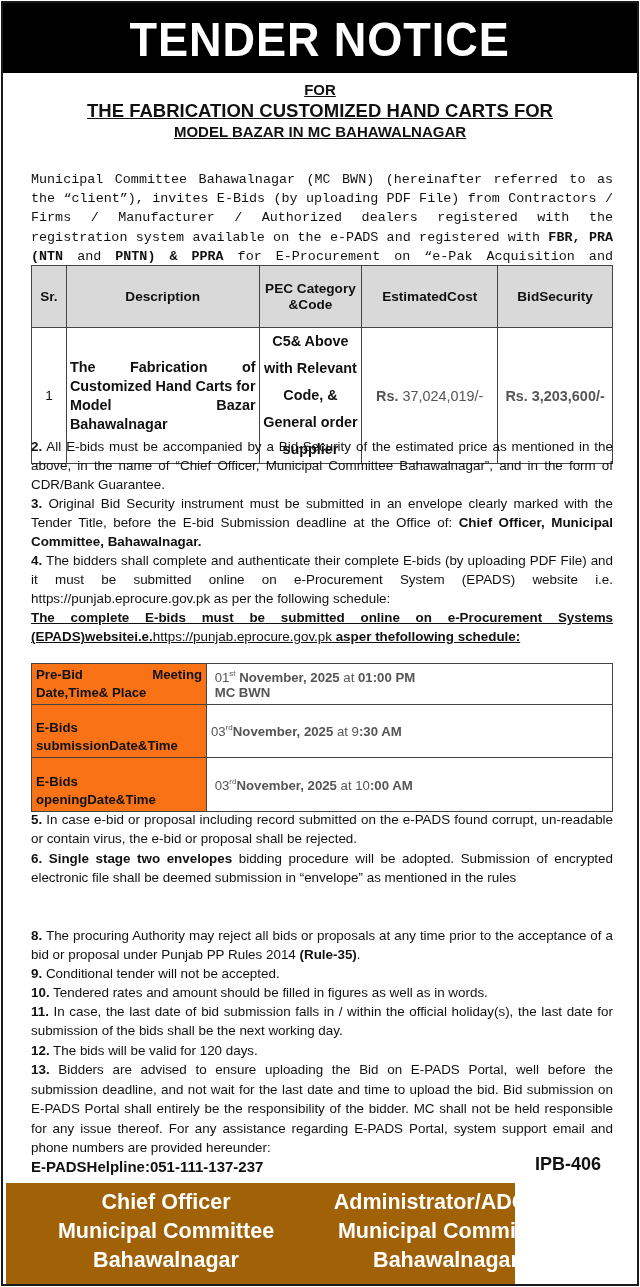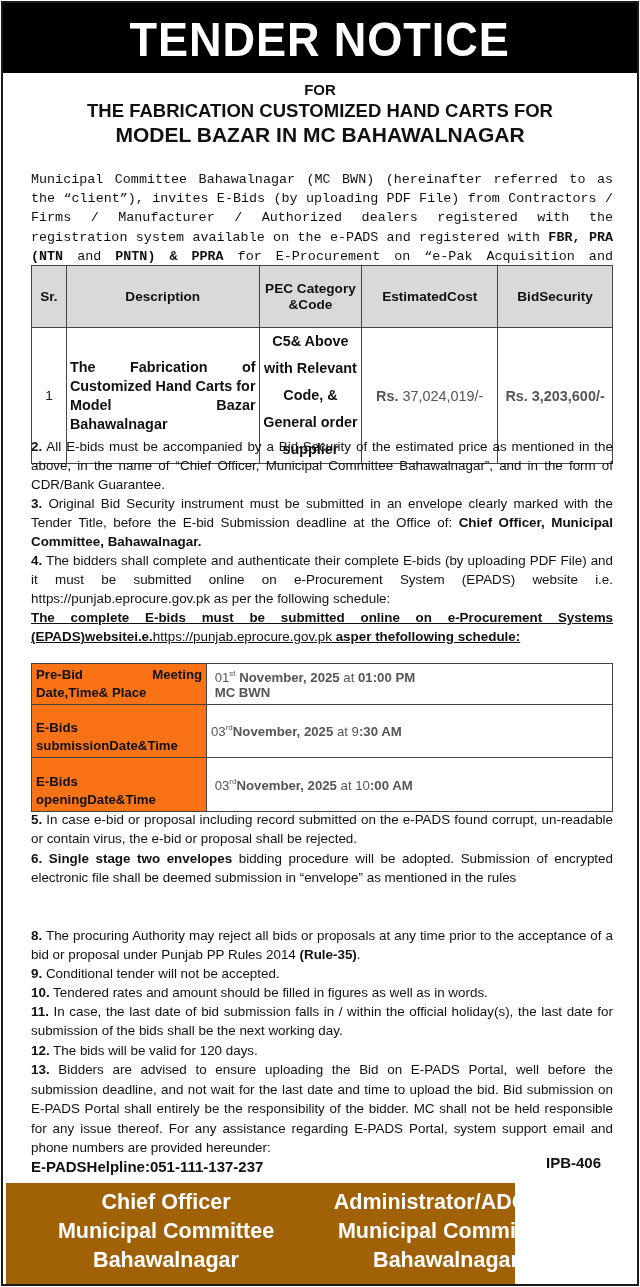--- a/index.html
+++ b/index.html
@@ -28,24 +28,25 @@
       line-height: 72px;
       letter-spacing: 1px;
       transform-origin: center;
     }
     .title-bar span { display: inline-block; transform: scaleX(0.92); }
     .heading {
       position: absolute;
       left: 0; width: 634px;
       text-align: center;
       font-weight: bold;
+      text-decoration: underline;
     }
     .h-for { top: 78px; font-size: 15px; }
     .h-l1 { top: 97px; font-size: 18.5px; }
-    .h-l2 { top: 120px; font-size: 21px; }
+    .h-l2 { top: 120px; font-size: 15px; }
     .para {
       position: absolute;
       left: 28px; width: 582px;
       font-size: 13.4px;
       line-height: 19.2px;
       text-align: justify;
     }
     .p-intro { top: 167px; font-family: Liberation Mono, monospace; }
     b { font-weight: bold; }
     table { border-collapse: collapse; padding-left: 42px; }
@@ -120,21 +121,21 @@
     .p12 { top: 1038px; }
     .p13 { top: 1057px; line-height: 19.6px; }
     .helpline {
       position: absolute;
       left: 28px; top: 1155px;
       font-size: 15px; font-weight: bold;
     }
     .ipb {
       position: absolute;
       right: 36px; top: 1151px;
-      font-size: 15px; font-weight: bold;
+      font-size: 18px; font-weight: bold;
     }
     .footer {
       position: absolute;
       left: 3px; top: 1180px;
       width: 509px; height: 101px;
       background: #a16207;
       color: #fff;
     }
     .sig {
       position: absolute;

